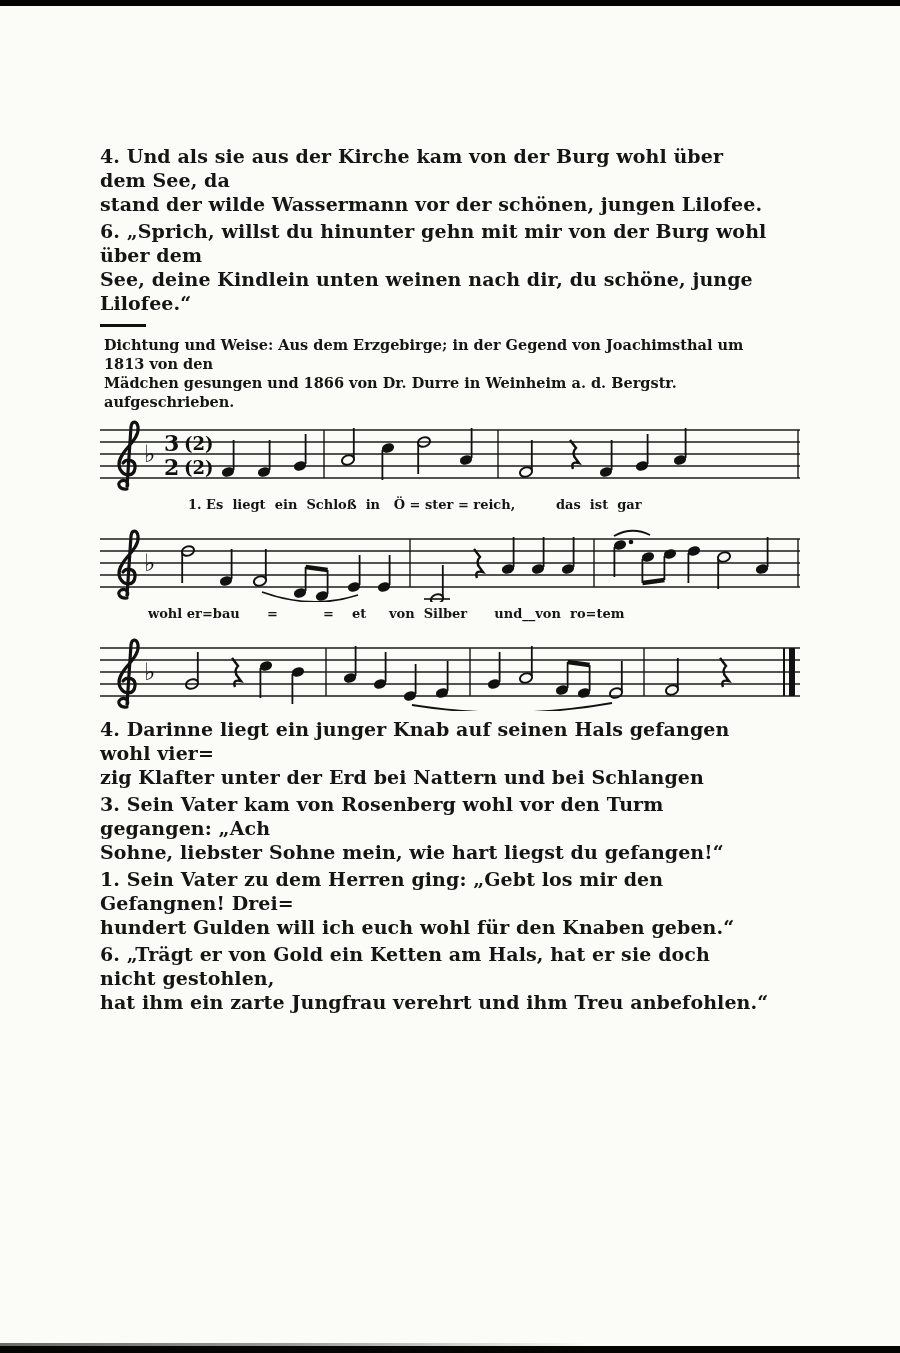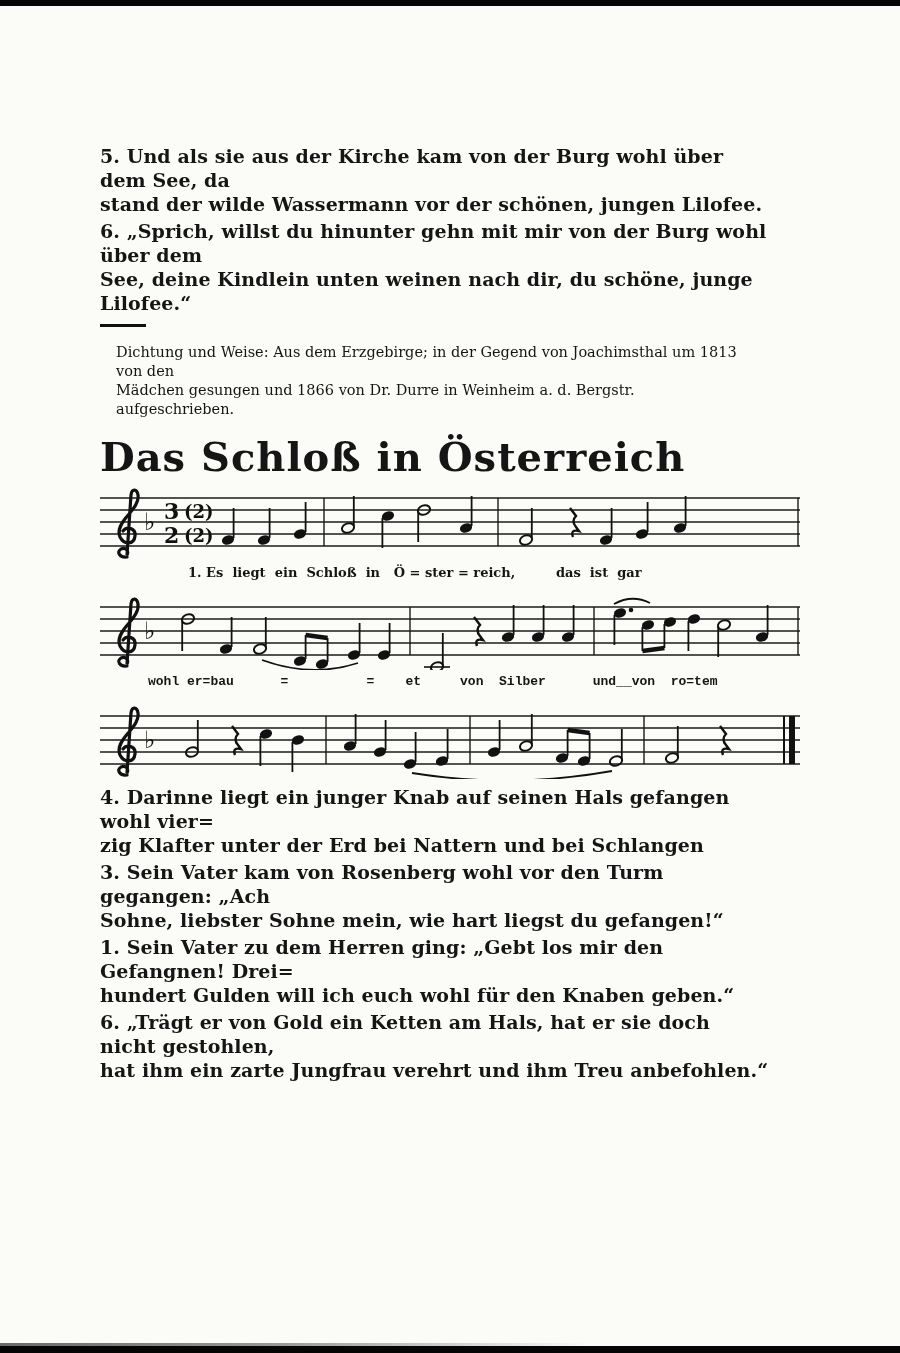--- a/index.html
+++ b/index.html
@@ -17,50 +17,49 @@
   .scan-smudge{position:absolute;bottom:7px;left:0;width:620px;height:3px;
     background:linear-gradient(90deg,#6a6a66,#9a9a94 45%,rgba(250,250,248,0) 95%);}
   .page{position:absolute;top:6px;left:100px;width:670px;}
   .verse{
     font-size:19px;line-height:24px;font-weight:bold;
     white-space:pre-line;margin:0 0 3px 0;letter-spacing:.1px;
   }
   .verses-top{padding-top:138px;}
   .rule{background:#101010;height:3px;}
   .rule-sm{width:46px;margin:9px 0 8px;}
-  .small-note{font-size:14.5px;line-height:19px;font-weight:normal;white-space:pre-line;margin:16px;}
+  .small-note{font-size:14.5px;line-height:19px;font-weight:bold;white-space:pre-line;margin:4px;}
   .song-title{font-size:40px;line-height:44px;font-weight:bold;margin:8px 0 4px;letter-spacing:1px;}
   .system{margin:0 0 6px;}
   .staff{display:block;}
   .lyric{font-size:13px;font-weight:bold;white-space:pre;line-height:22px;margin:1px 0 8px;}
   .lyric-1{padding-left:88px;}
-  .lyric-2{padding-left:48px;font-family:Liberation Mono, monospace;}
+  .lyric-2{padding-left:48px;}
   .lyric-3{padding-left:55px;}
   .verses-main{margin-top:4px;}
   .sig{font-family:"DejaVu Serif",serif;font-weight:bold;fill:#111;}
 </style>
 </head>
 <body>
 
 <div class="scan-bar top"></div>
 
 <div class="page">
 
   <div class="verses-top">
-    <p class="verse">5. Und als sie aus der Kirche kam von der Burg wohl über dem See, da
+    <p class="verse">4. Und als sie aus der Kirche kam von der Burg wohl über dem See, da
 stand der wilde Wassermann vor der schönen, jungen Lilofee.</p>
     <p class="verse">6. „Sprich, willst du hinunter gehn mit mir von der Burg wohl über dem
 See, deine Kindlein unten weinen nach dir, du schöne, junge Lilofee.“</p>
   </div>
 
   <div class="rule rule-sm"></div>
   <p class="small-note">Dichtung und Weise: Aus dem Erzgebirge; in der Gegend von Joachimsthal um 1813 von den
 Mädchen gesungen und 1866 von Dr. Durre in Weinheim a. d. Bergstr. aufgeschrieben.</p>
 
-  <h1 class="song-title">Das Schloß in Österreich</h1>
 
   <div class="system">
     <svg class="staff" viewBox="0 0 700 78" width="700" height="78">
       <g stroke="#1b1b1b" stroke-width="1.4">
         <line x1="0" y1="15" x2="700" y2="15"></line>
           <line x1="0" y1="27" x2="700" y2="27"></line>
         <line x1="0" y1="39" x2="700" y2="39"></line>
           <line x1="0" y1="51" x2="700" y2="51"></line>
         <line x1="0" y1="63" x2="700" y2="63"></line>
         <line x1="224" y1="15" x2="224" y2="63"></line>

